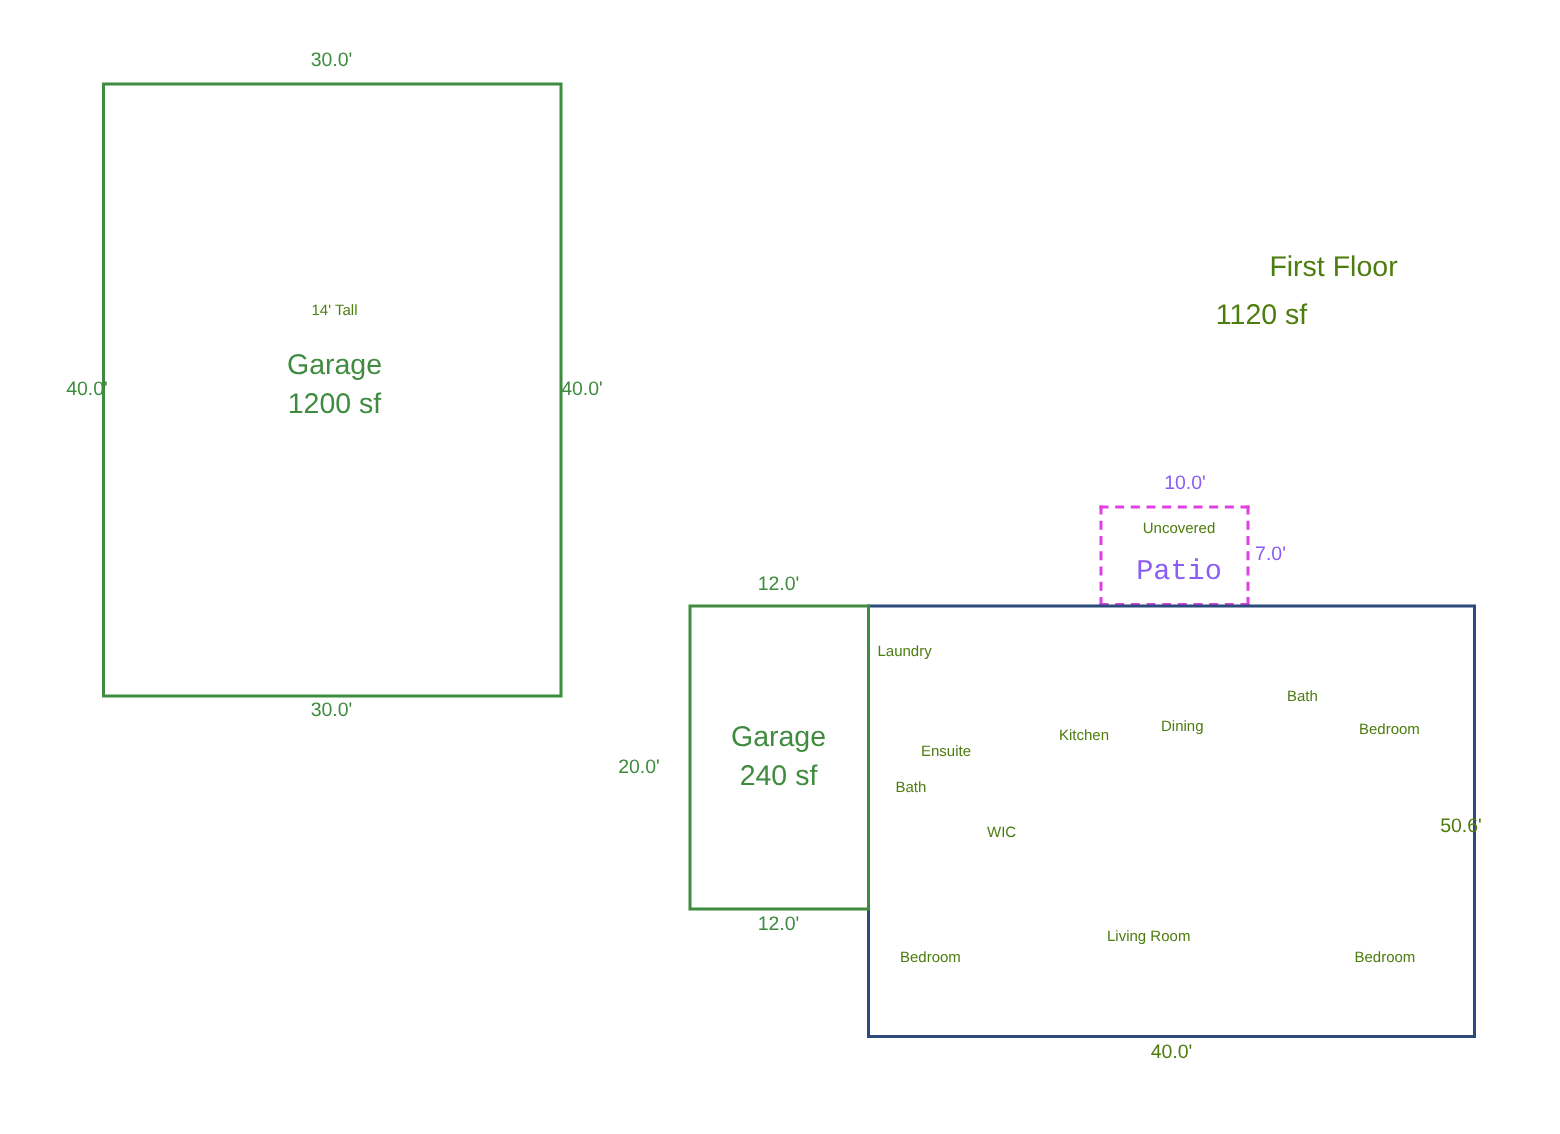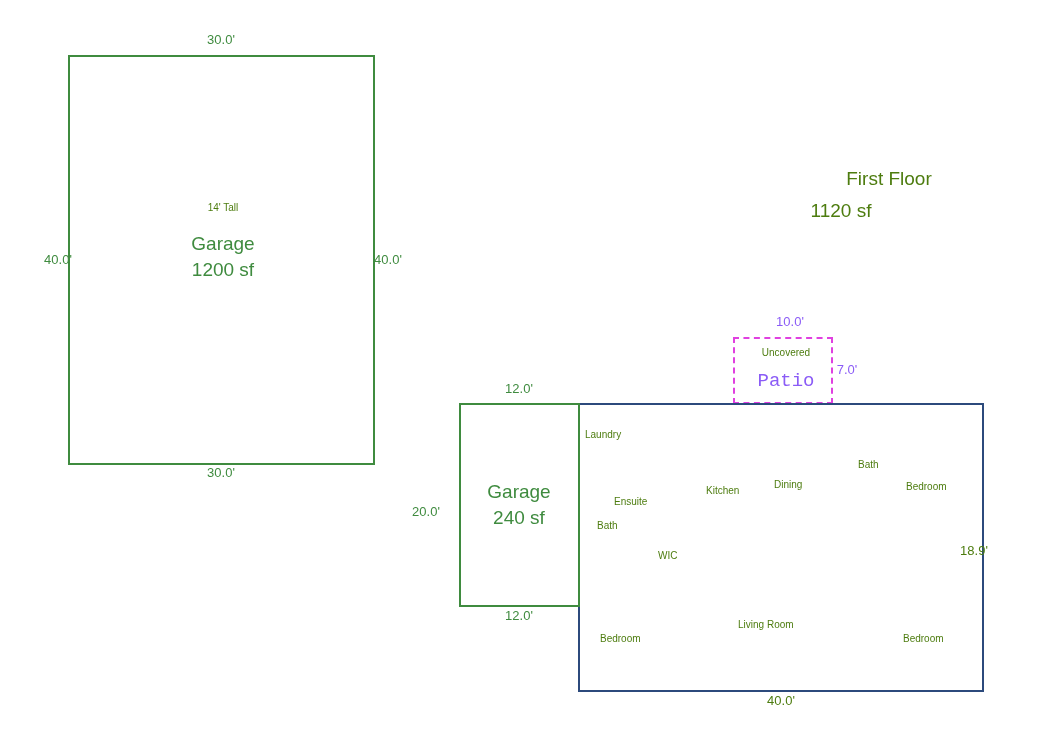--- a/index.html
+++ b/index.html
@@ -69,21 +69,21 @@
   <div class="lbl dim magenta-txt c rot-left" style="left:847px;top:370px;">7.0'</div>
 
   <div class="lbl room navy-txt cx" style="left:786px;top:347px;">Uncovered</div>
 
   <div class="lbl big magenta-txt cx" style="left:786px;top:371px;font-family:Liberation Mono, monospace;">Patio</div>
 
   <div class="shape navy" style="left:578px;top:403px;width:406px;height:289px;"></div>
 
   <div class="lbl dim navy-txt cx" style="left:781px;top:694px;">40.0'</div>
 
-  <div class="lbl dim navy-txt c rot-left" style="left:974px;top:551px;">18.9'</div>
+  <div class="lbl dim navy-txt c rot-left" style="left:974px;top:551px;">50.6'</div>
 
   <div class="shape green" style="left:459px;top:403px;width:121px;height:204px;"></div>
 
   <div class="lbl dim green-txt cx" style="left:519px;top:382px;">12.0'</div>
 
   <div class="lbl dim green-txt cx" style="left:519px;top:609px;">12.0'</div>
 
   <div class="lbl dim green-txt c rot-left" style="left:426px;top:512px;">20.0'</div>
 
   <div class="lbl big green-txt cx two-line" style="left:519px;top:479px;">

